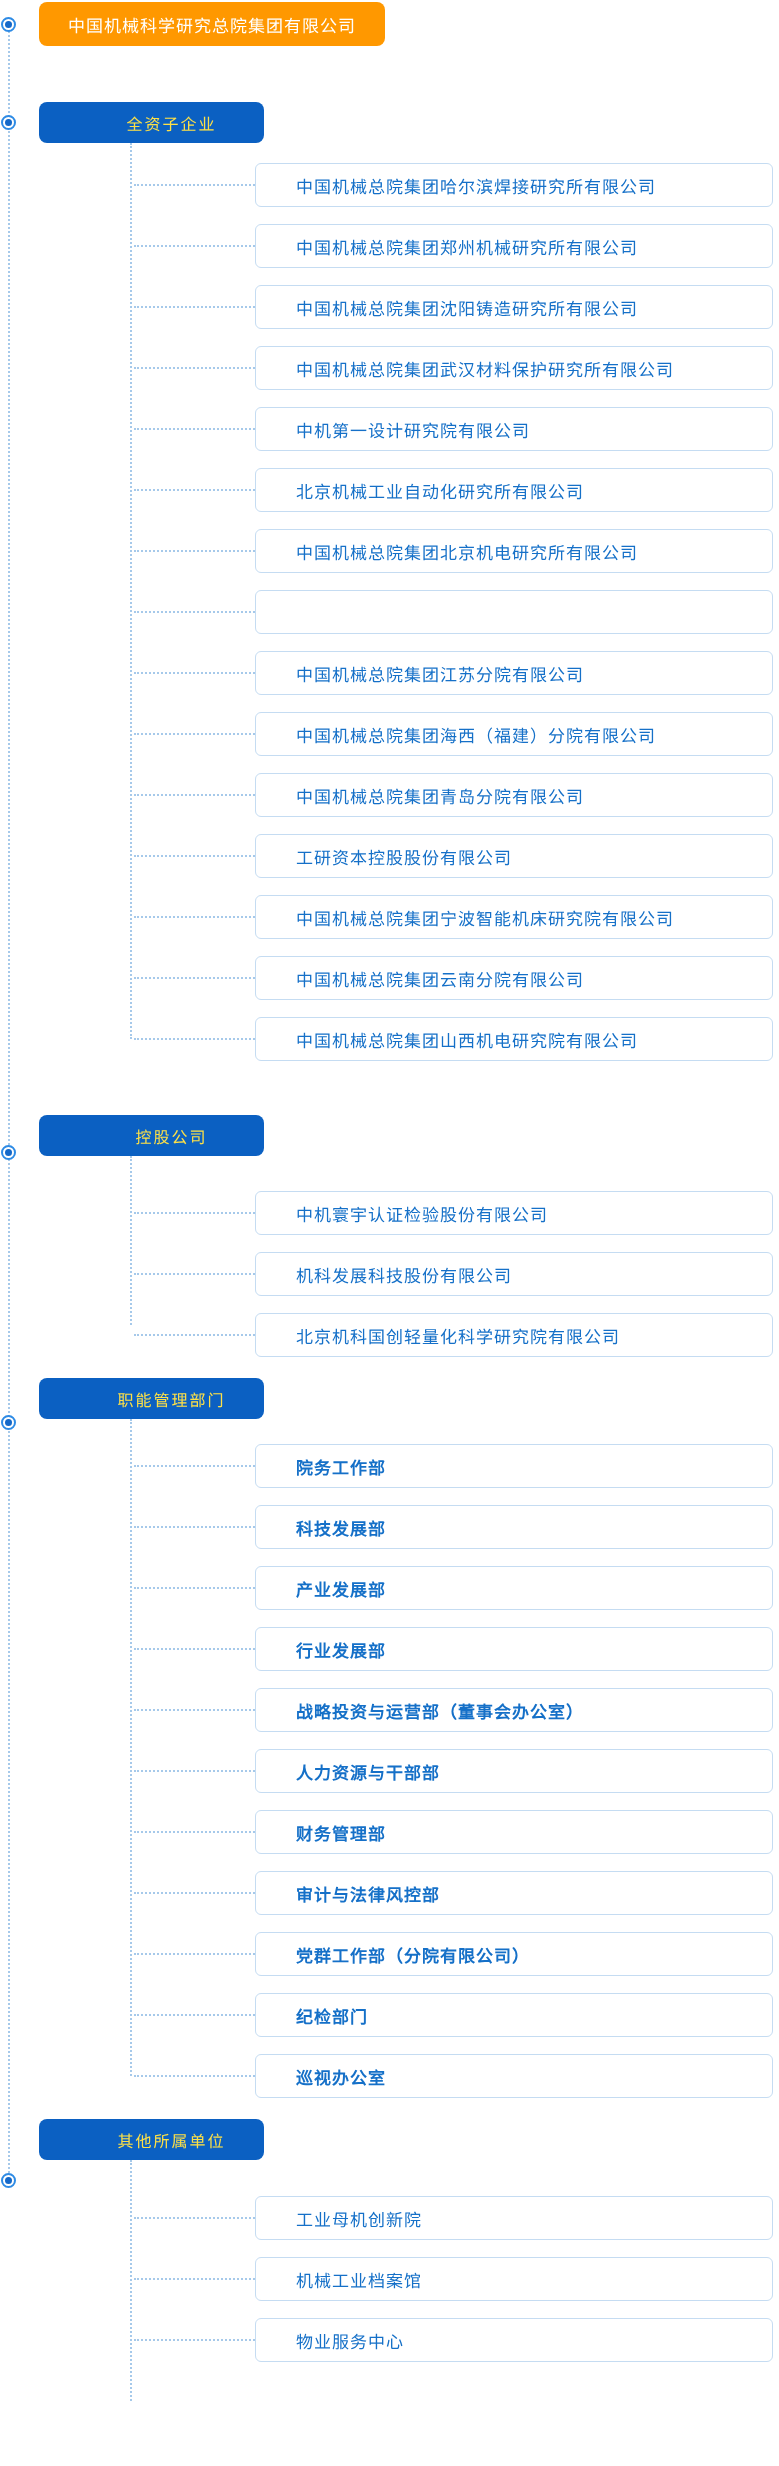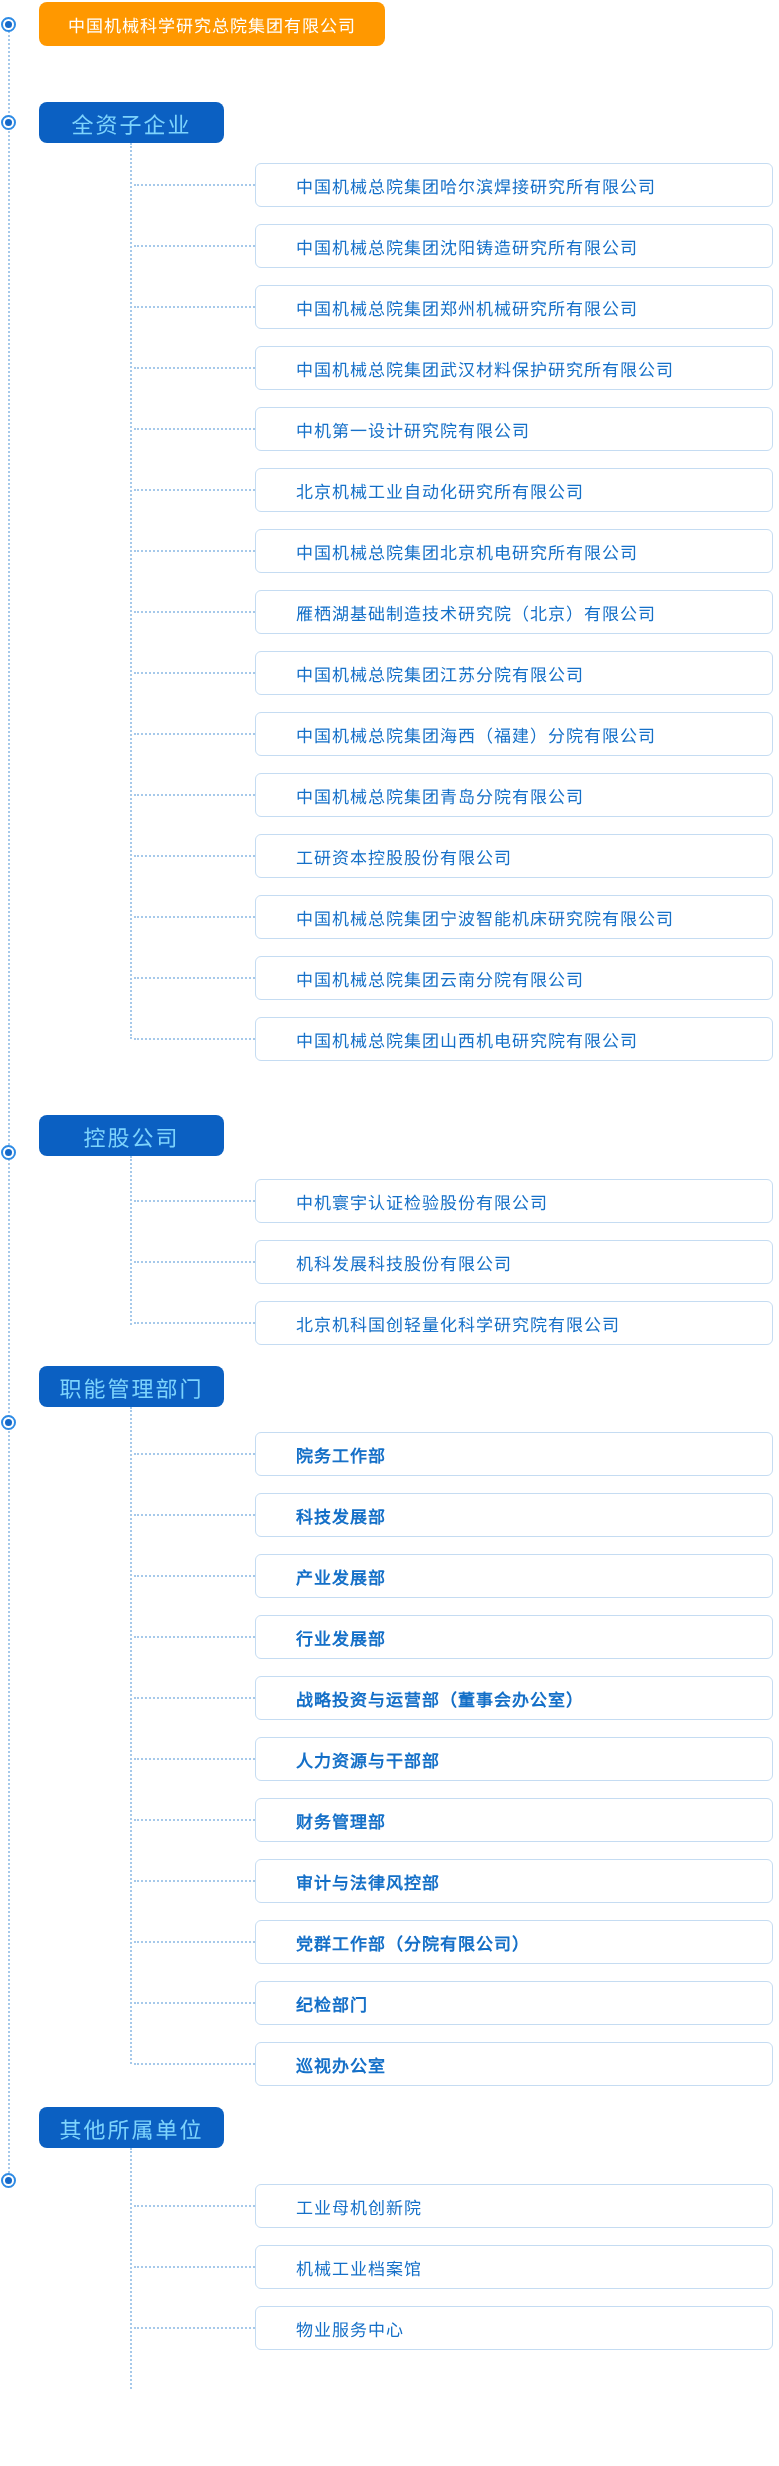--- a/index.html
+++ b/index.html
@@ -24,22 +24,23 @@
   
   .main{margin-left:39px;position:relative;z-index:2;}
   .root-box{
     margin-top:2px;width:346px;height:44px;background:#FF9800;border-radius:8px;
     display:flex;align-items:center;justify-content:center;
     color:#ffffff;font-size:17px;letter-spacing:1px;
   }
   .section-header{
     width:185px;height:41px;background:#0B60C2;border-radius:8px;
     display:flex;align-items:center;justify-content:center;
-    color:#7dd3fc;font-size:22px;letter-spacing:2px;
+    color:#fde047;font-size:16px;letter-spacing:2px;
     position:relative;
+    padding-left:40px;
   }
   .section-header .descender{
     position:absolute;left:91px;top:41px;width:0;
     border-left:2px dotted #A6C9EA;
   }
   .items{margin-left:216px;width:518px;}
   .item{
     position:relative;box-sizing:border-box;height:44px;margin-bottom:17px;
     background:#ffffff;border:1px solid #C5DCF2;border-radius:6px;
     display:flex;align-items:center;padding-left:40px;
@@ -48,21 +49,21 @@
   .branch{
     position:absolute;left:-122px;top:50%;margin-top:-1px;width:121px;height:0;
     border-top:2px dotted #A6C9EA;
   }
   
   .section.s1{margin-top:56px;}
   .section.s2{margin-top:54px;}
   .section.s3{margin-top:21px;}
   .section.s4{margin-top:21px;}
   .s1 .items{margin-top:20px;}
-  .s2 .items{margin-top:23px;}
+  .s2 .items{margin-top:35px;}
   .s3 .items{margin-top:25px;font-weight:bold;}
   .s4 .items{margin-top:36px;}
   .s1 .descender{height:896px;}
   .s2 .descender{height:169px;}
   .s3 .descender{height:657px;}
   .s4 .descender{height:241px;}
 </style>
 </head>
 <body>
 
@@ -95,45 +96,44 @@
       <span>全资子企业</span>
       <span class="descender"></span>
     </div>
     <div class="items">
         <div class="item">
           <span class="branch"></span>
           <span>中国机械总院集团哈尔滨焊接研究所有限公司</span>
         </div>
         <div class="item">
           <span class="branch"></span>
+          <span>中国机械总院集团郑州机械研究所有限公司</span>
+        </div>
+        <div class="item">
+          <span class="branch"></span>
           <span>中国机械总院集团沈阳铸造研究所有限公司</span>
         </div>
         <div class="item">
           <span class="branch"></span>
-          <span>中国机械总院集团郑州机械研究所有限公司</span>
-        </div>
-        <div class="item">
-          <span class="branch"></span>
           <span>中国机械总院集团武汉材料保护研究所有限公司</span>
         </div>
         <div class="item">
           <span class="branch"></span>
           <span>中机第一设计研究院有限公司</span>
         </div>
         <div class="item">
           <span class="branch"></span>
           <span>北京机械工业自动化研究所有限公司</span>
         </div>
         <div class="item">
           <span class="branch"></span>
           <span>中国机械总院集团北京机电研究所有限公司</span>
         </div>
         <div class="item">
           <span class="branch"></span>
-          <span>雁栖湖基础制造技术研究院（北京）有限公司</span>
         </div>
         <div class="item">
           <span class="branch"></span>
           <span>中国机械总院集团江苏分院有限公司</span>
         </div>
         <div class="item">
           <span class="branch"></span>
           <span>中国机械总院集团海西（福建）分院有限公司</span>
         </div>
         <div class="item">

